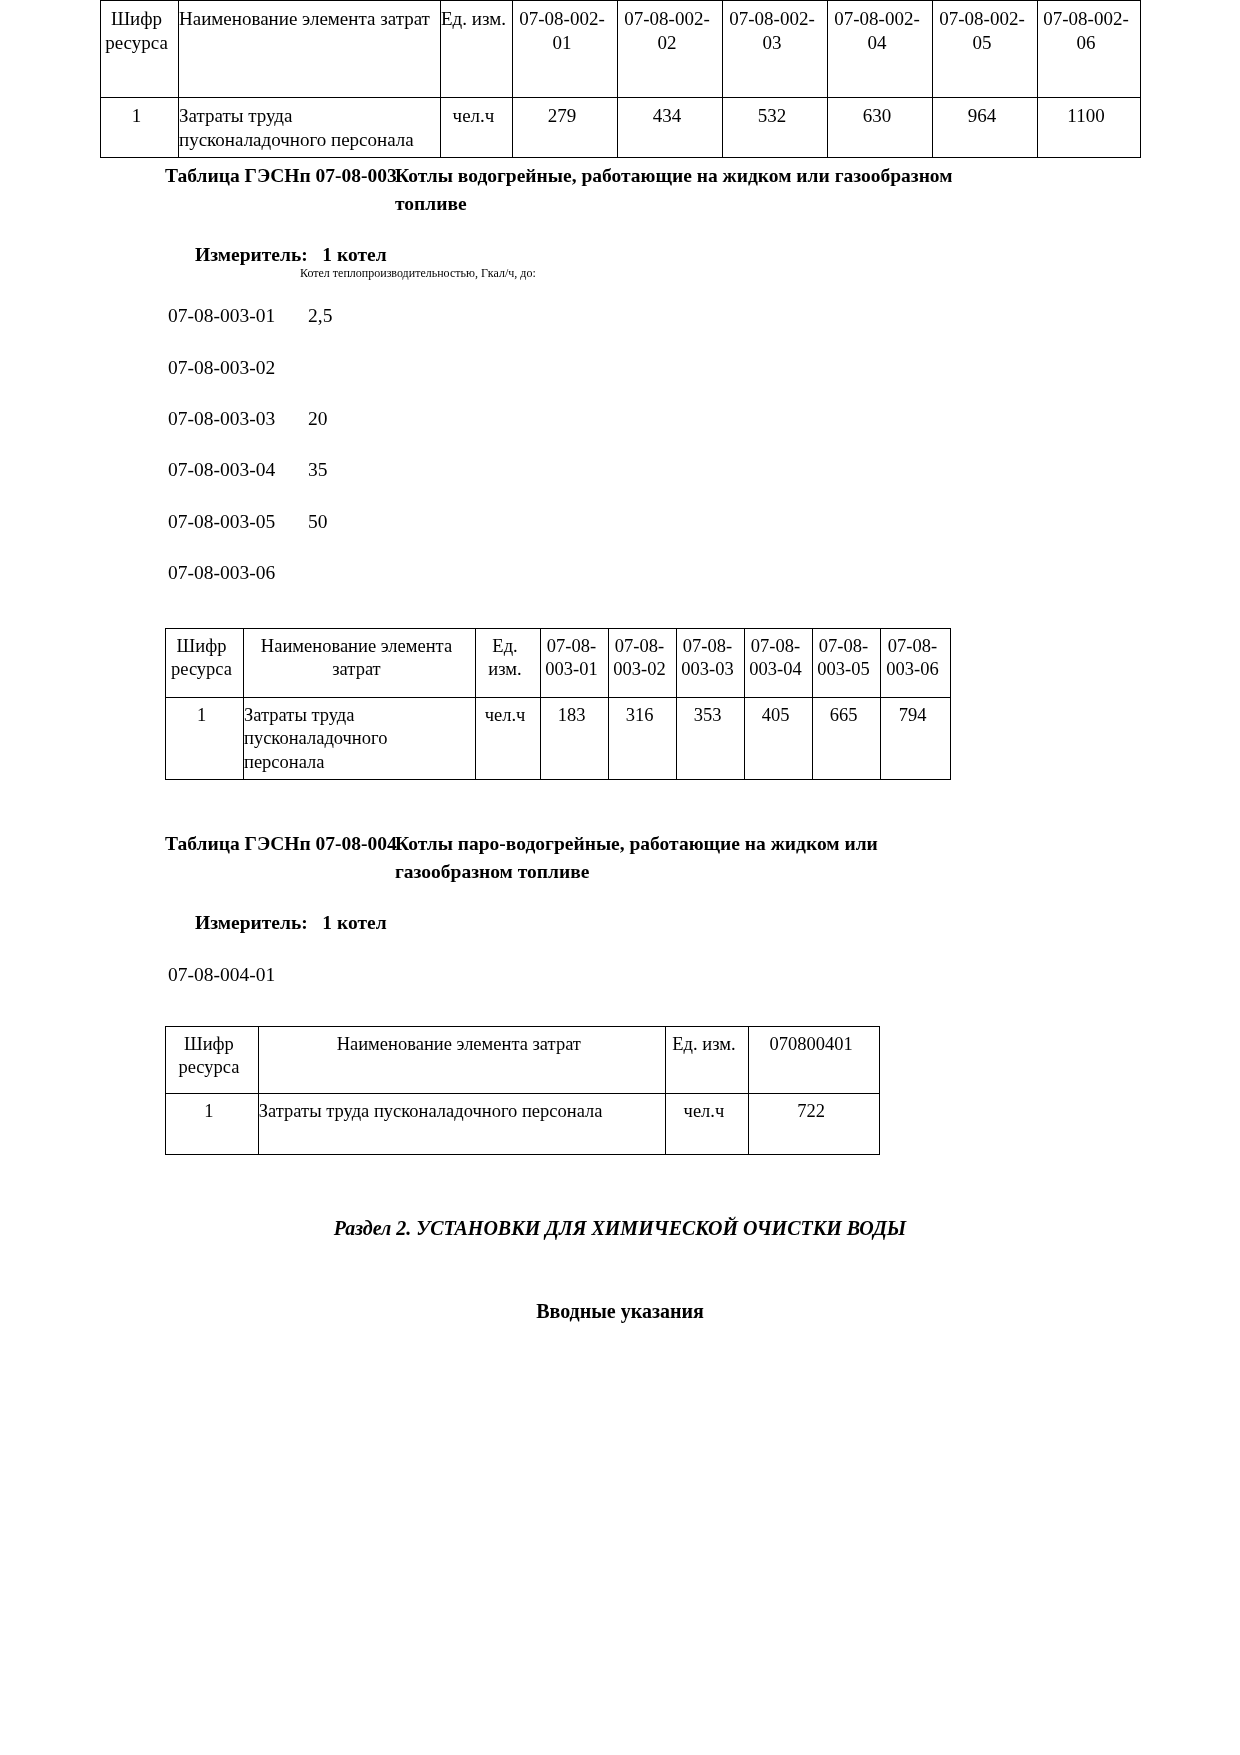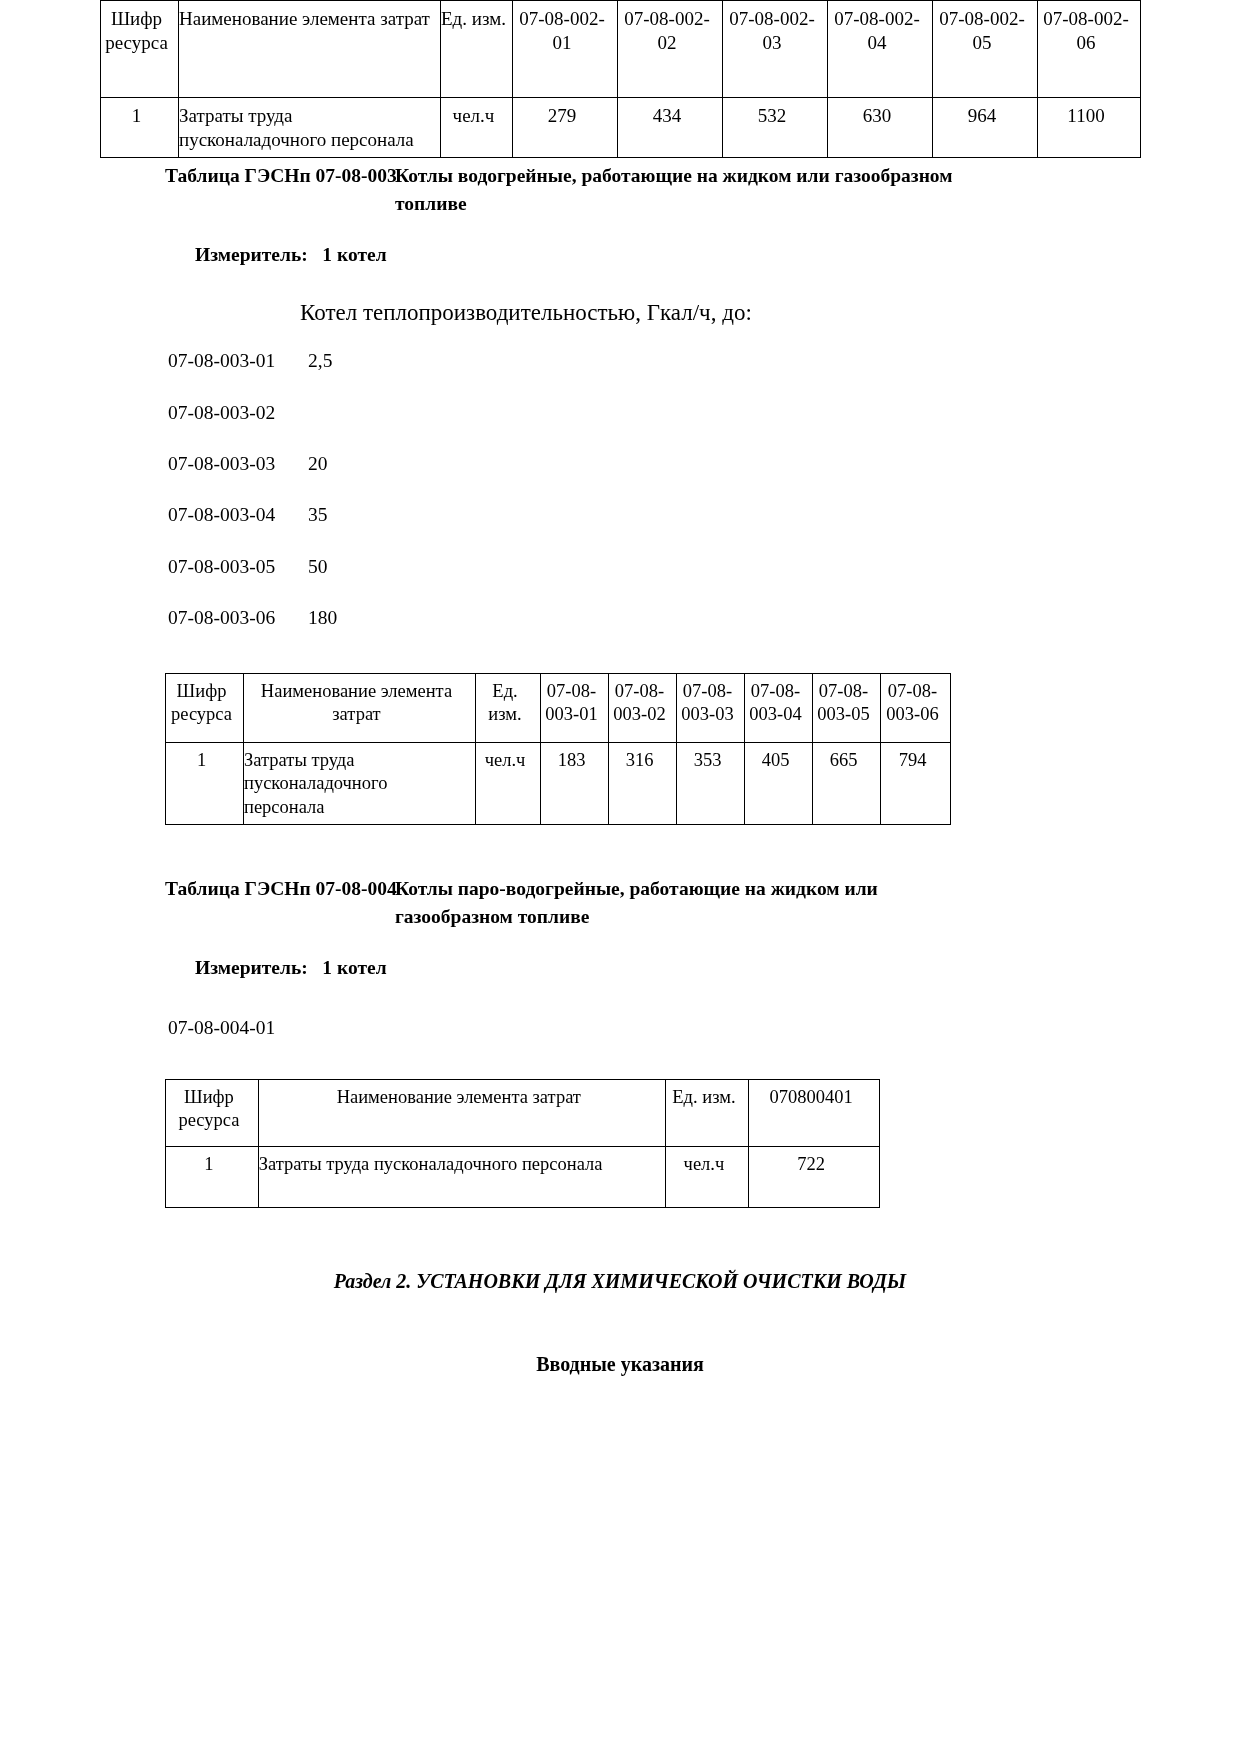--- a/index.html
+++ b/index.html
@@ -66,23 +66,22 @@
   }
   .measure {
     font-weight: bold;
     font-size: 19.5px;
     padding-left: 95px;
     margin-top: 26px;
   }
 
   
   .list-head {
-    font-size: 23px;
+    font-size: 12px;
     padding-left: 200px;
-    margin-top: 34px;
   }
   .code-list { margin-top: 24px; }
   .code-row {
     display: flex;
     font-size: 19.5px;
     line-height: 1.1;
     margin-bottom: 30px;
     padding-left: 68px;
   }
   .code-row .code { width: 140px; flex: 0 0 140px; }
@@ -195,21 +194,20 @@
     <div class="code-row">
       <span class="code">07-08-003-04</span>
       <span class="val">35</span>
     </div>
     <div class="code-row">
       <span class="code">07-08-003-05</span>
       <span class="val">50</span>
     </div>
     <div class="code-row">
       <span class="code">07-08-003-06</span>
-      <span class="val">180</span>
     </div>
   </div>
 
   <div class="t2-wrap">
     <table class="doc-table t2">
       <colgroup>
         <col style="width:78px">
           <col style="width:232px">
           <col style="width:65px">
         <col style="width:68px">
@@ -250,21 +248,21 @@
     <div class="cap-code">Таблица ГЭСНп 07-08-004</div>
     <div class="cap-title">Котлы паро-водогрейные, работающие на жидком или газообразном топливе</div>
   </div>
 
   <div class="measure">
     <span>Измеритель:</span>
     <span>&nbsp;</span>
     <span>1 котел</span>
   </div>
 
-  <div class="code-row" style="margin-top:38px; padding-left:68px;gap:24px;">
+  <div class="code-row" style="margin-top:30px; padding-left:68px;gap:24px;">
     <span class="code" style="width:150px; flex:0 0 150px;">07-08-004-01</span>
   </div>
 
   <div class="t3-wrap">
     <table class="doc-table t3">
       <colgroup>
         <col style="width:78px">
           <col style="width:342px">
           <col style="width:70px">
           <col style="width:110px">

